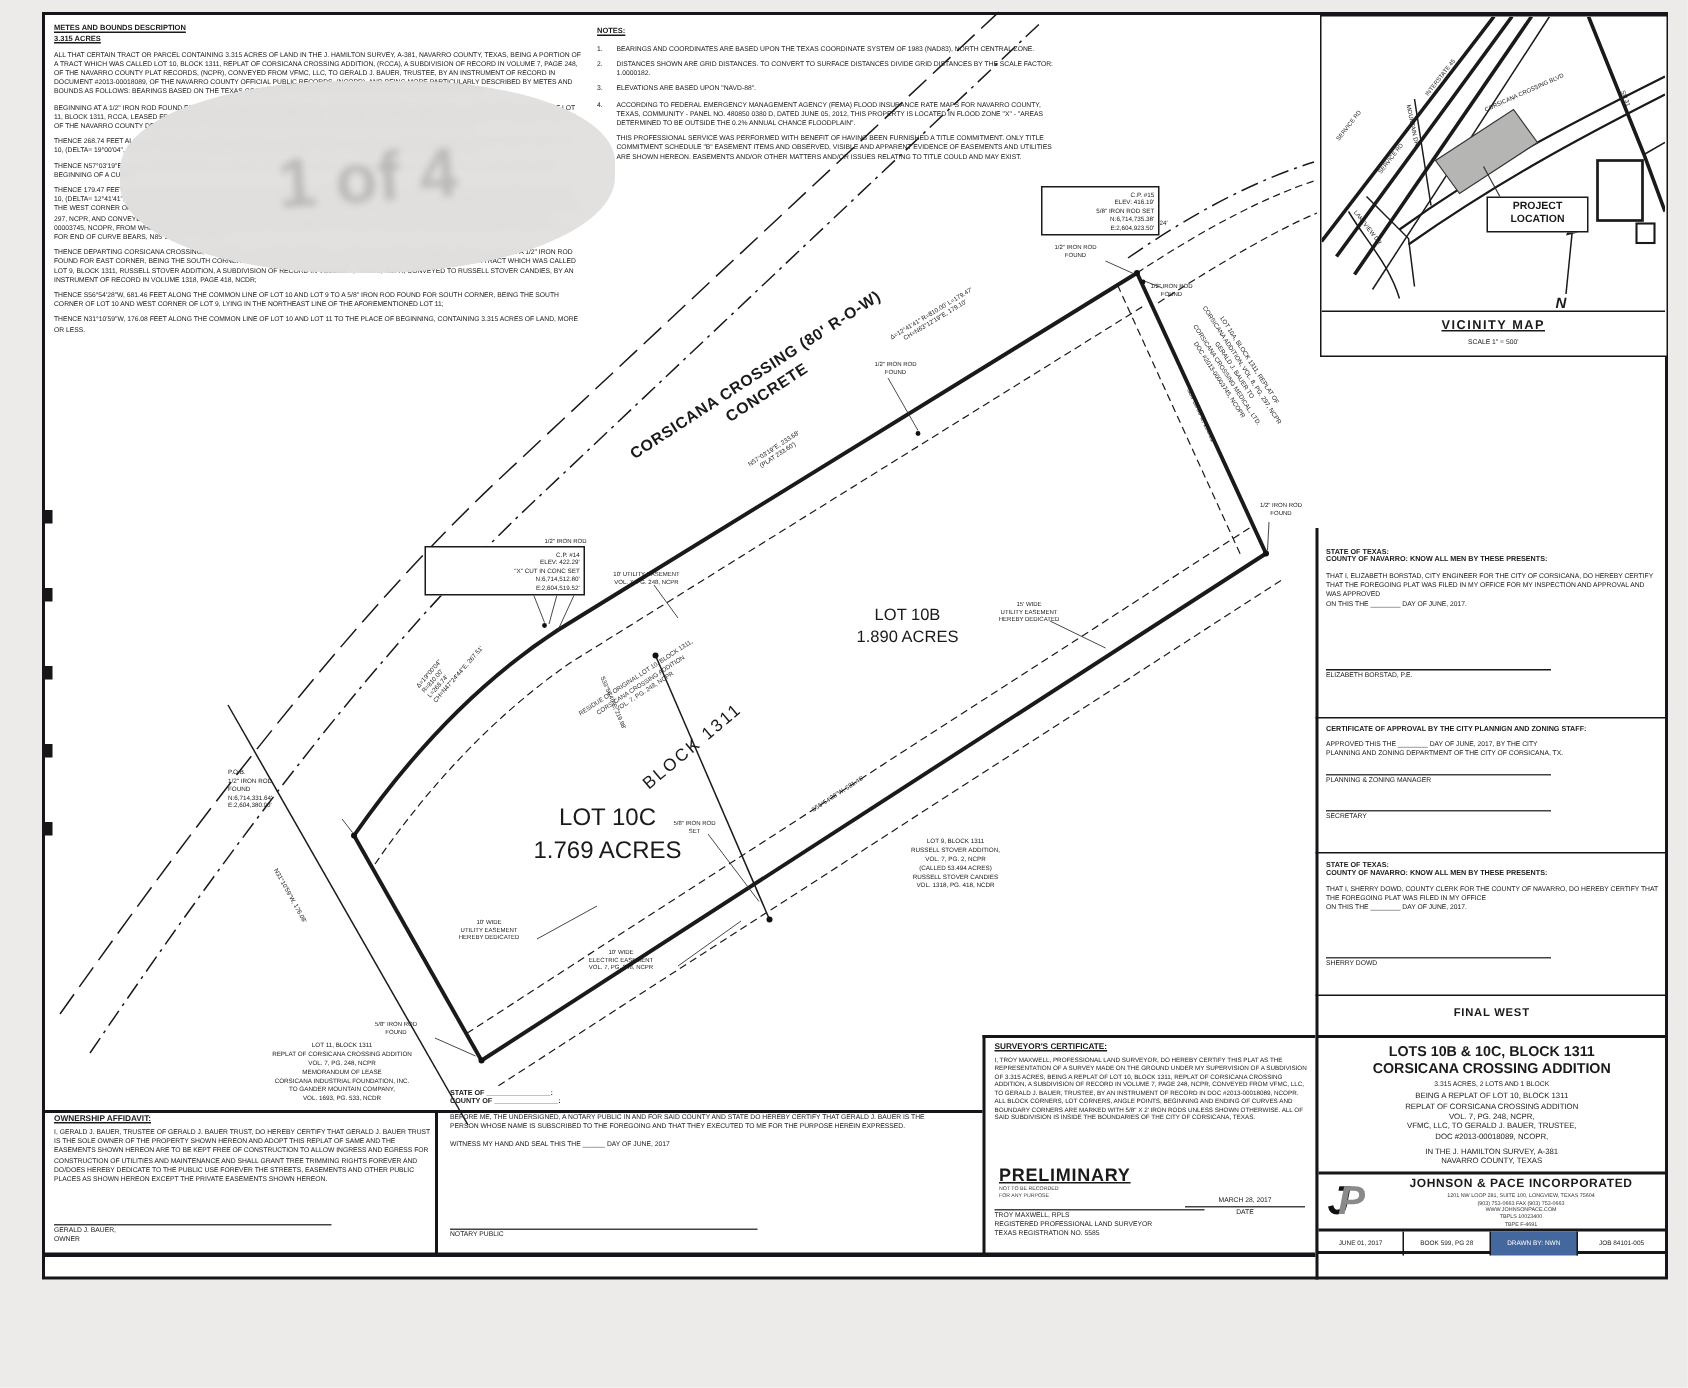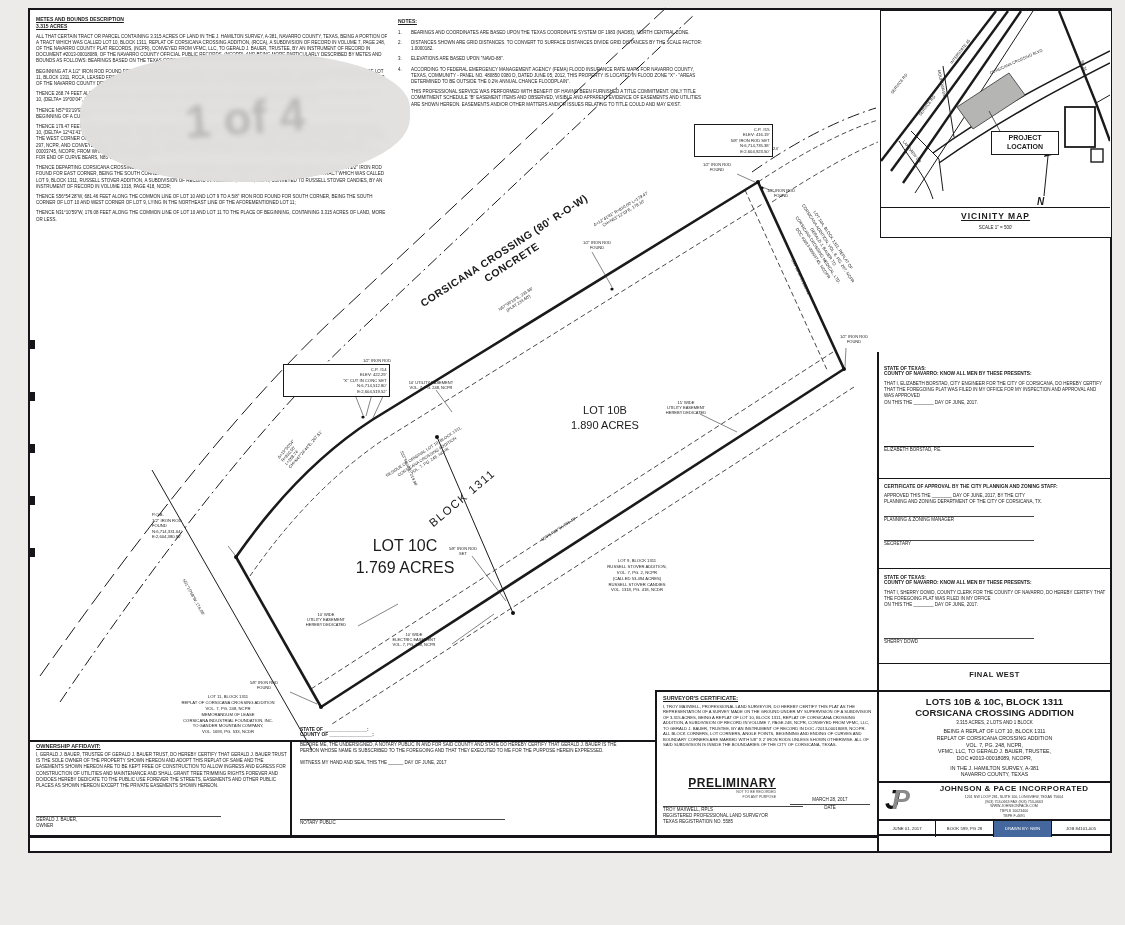--- a/index.html
+++ b/index.html
@@ -282,21 +282,21 @@
 </div>
 <div class="abs z2" style="left:300px;top:819px;width:210px;">
   <div class="sigline" style="width:205px;"></div>
   <div class="t45">NOTARY PUBLIC</div>
 </div>
 
 <div class="abs z2" style="left:663px;top:695px;width:209px;">
   <div style="font-size:5.5px;" class="hdr">SURVEYOR'S CERTIFICATE:</div>
   <div class="tiny" style="margin-top:3px;">I, TROY MAXWELL, PROFESSIONAL LAND SURVEYOR, DO HEREBY CERTIFY THIS PLAT AS THE REPRESENTATION OF A SURVEY MADE ON THE GROUND UNDER MY SUPERVISION OF A SUBDIVISION OF 3.315 ACRES, BEING A REPLAT OF LOT 10, BLOCK 1311, REPLAT OF CORSICANA CROSSING ADDITION, A SUBDIVISION OF RECORD IN VOLUME 7, PAGE 248, NCPR, CONVEYED FROM VFMC, LLC, TO GERALD J. BAUER, TRUSTEE, BY AN INSTRUMENT OF RECORD IN DOC #2013-00018089, NCOPR. ALL BLOCK CORNERS, LOT CORNERS, ANGLE POINTS, BEGINNING AND ENDING OF CURVES AND BOUNDARY CORNERS ARE MARKED WITH 5/8" X 2' IRON RODS UNLESS SHOWN OTHERWISE. ALL OF SAID SUBDIVISION IS INSIDE THE  BOUNDARIES OF THE CITY OF CORSICANA, TEXAS.</div>
 </div>
-<div class="abs z2" style="left:666px;top:776px;width:110px;text-align:right;">
+<div class="abs z2" style="left:666px;top:776px;width:110px;text-align:left;">
   <div style="font-size:12px;font-weight:bold;letter-spacing:0.5px;text-decoration:underline;">PRELIMINARY</div>
   <div class="pre" style="font-size:3.5px;line-height:1.3;color:#444;">NOT TO BE RECORDED
 FOR ANY PURPOSE</div>
 </div>
 <div class="abs z2" style="left:663px;top:806px;width:150px;">
   <div class="sigline" style="width:140px;"></div>
   <div class="t45">TROY MAXWELL, RPLS</div>
   <div class="t45">REGISTERED PROFESSIONAL LAND SURVEYOR</div>
   <div class="t45">TEXAS REGISTRATION NO. 5585</div>
 </div>

